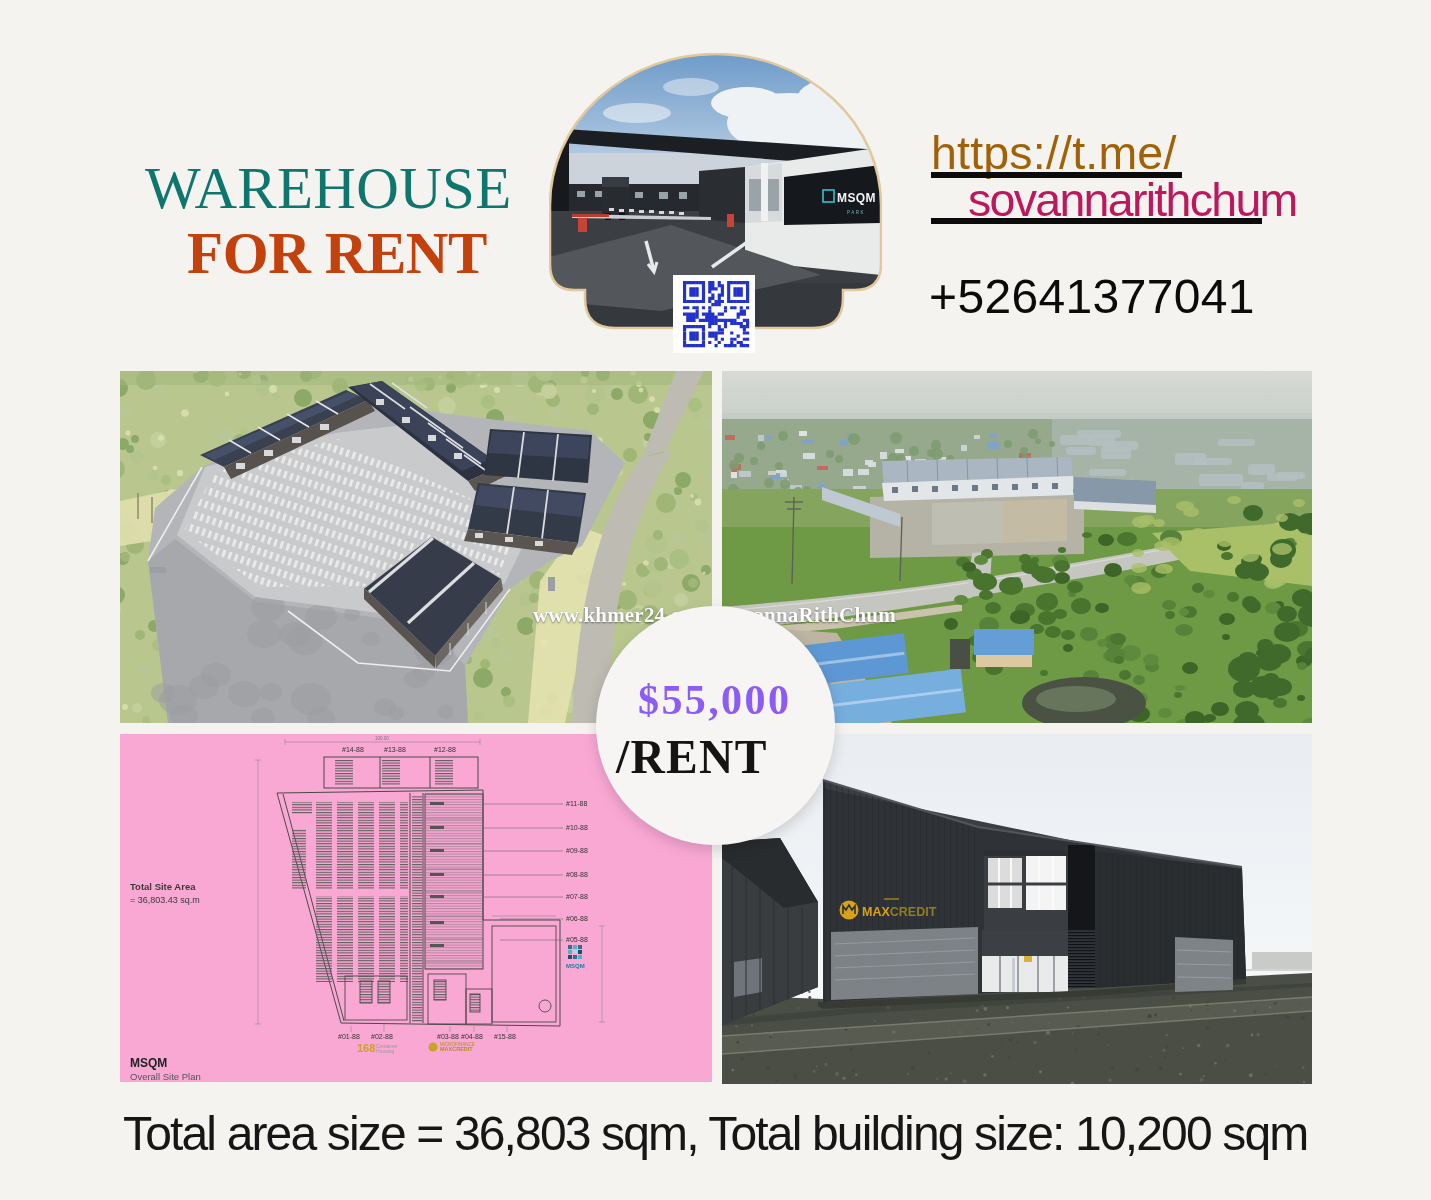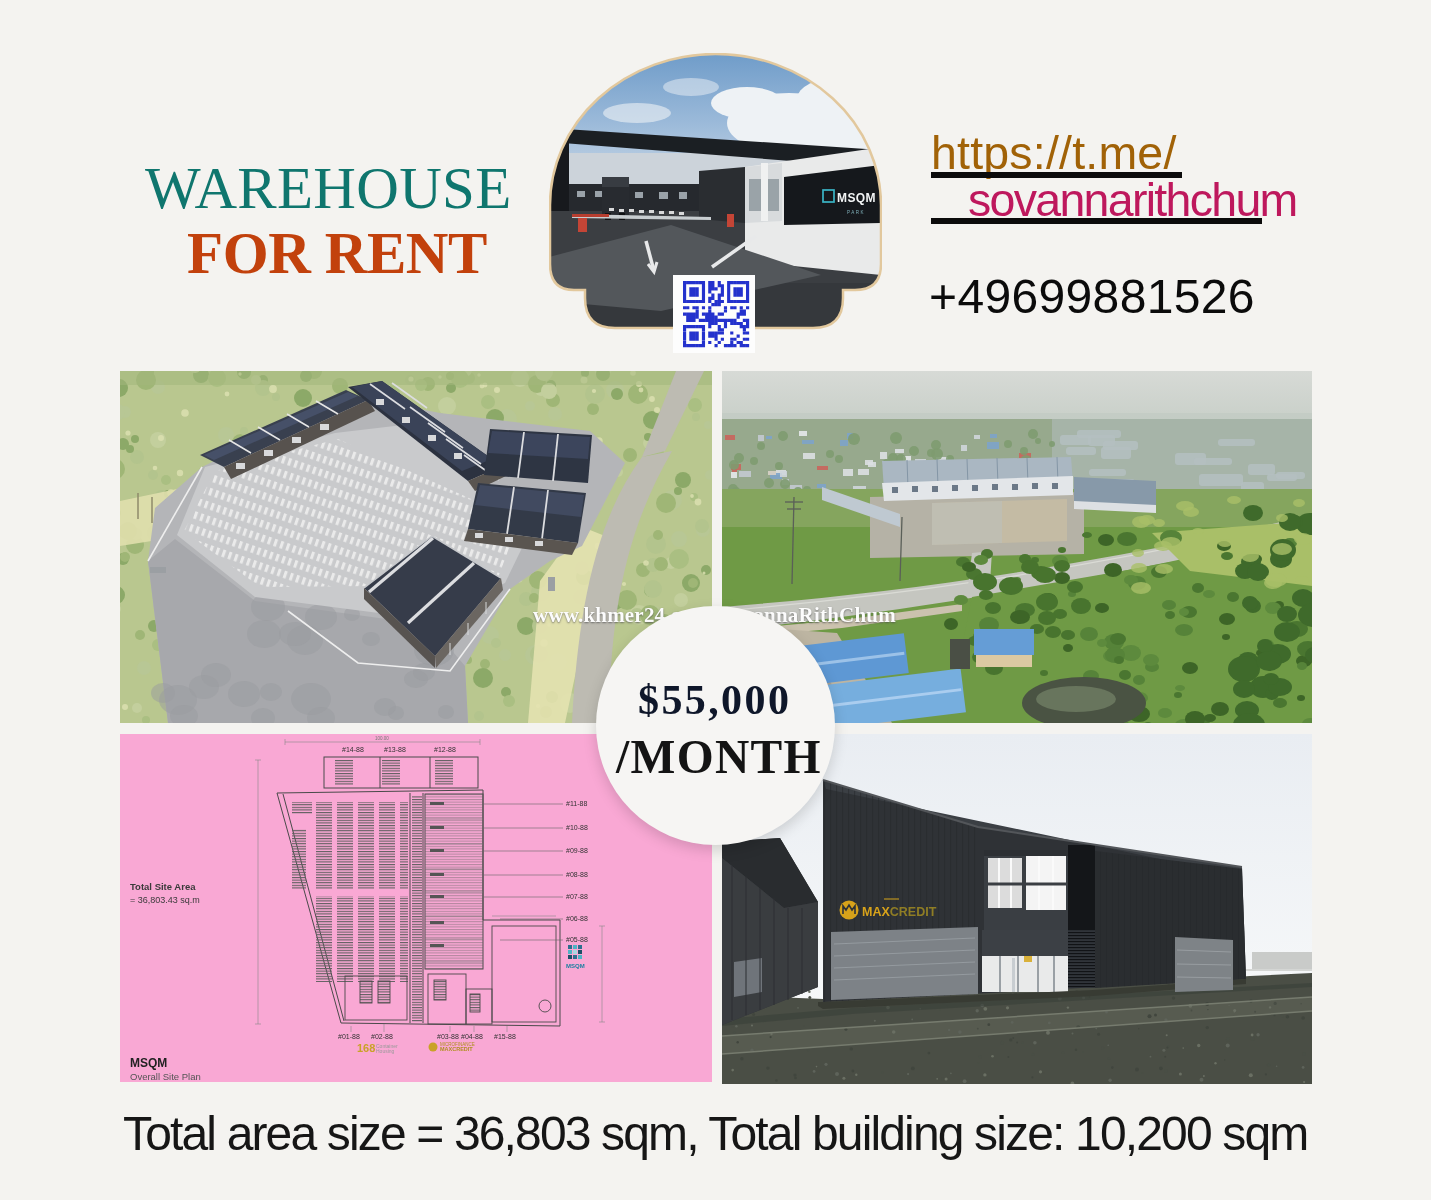--- a/index.html
+++ b/index.html
@@ -9,21 +9,21 @@
   .ser{font-family:"Liberation Serif",serif;}
 </style>
 </head>
 <body>
   <div class="abs ser" id="h1a" style="left:145px;top:159px;font-weight:normal;font-size:59px;line-height:59px;letter-spacing:0.3px;color:#0f766e;">WAREHOUSE</div>
   <div class="abs ser" id="h1b" style="left:187px;top:224px;font-weight:bold;font-size:59px;line-height:59px;letter-spacing:-0.4px;color:#c2410c;">FOR RENT</div>
   <div class="abs" id="tga" style="left:931px;top:130px;font-size:46.5px;line-height:46.5px;letter-spacing:0.2px;color:#a16207;">https://t.me/</div>
   <div class="abs" id="tgb" style="left:931px;top:177px;font-size:46.5px;line-height:46.5px;letter-spacing:-1.7px;color:#be185d;margin-left:37px;">sovannarithchum</div>
   <div class="abs" id="u1" style="left:931px;top:171.5px;width:251px;height:6.3px;background:#0b0b0b;"></div>
   <div class="abs" id="u2" style="left:931px;top:218.1px;width:331px;height:6.3px;background:#0b0b0b;"></div>
-  <div class="abs" id="phone" style="left:929px;top:273.4px;font-size:48px;line-height:48px;letter-spacing:0.35px;color:#0b0b0b;">+49699881526</div>
+  <div class="abs" id="phone" style="left:929px;top:273.4px;font-size:48px;line-height:48px;letter-spacing:0.35px;color:#0b0b0b;">+52641377041</div>
   <div class="abs" id="arch" style="left:549px;top:53px;width:333px;height:303px;">
   <svg width="333" height="303" viewBox="0 0 333 303">
     <defs>
       <clipPath id="archclip">
           <path d="M1 152 A165.5 151 0 0 1 332 152 L332 211 Q332 237 306 237 L294 237 L294 245 Q294 275 264 275 L66 275 Q36 275 36 245 L36 237 L25 237 Q1 237 1 211 Z"></path>
         </clipPath>
       <linearGradient id="skyg" x1="0" y1="0" x2="0" y2="1">
         <stop offset="0" stop-color="#6f9cc9"></stop>
           <stop offset="0.55" stop-color="#9dbbda"></stop>
           <stop offset="1" stop-color="#c8d6e5"></stop>
@@ -1355,15 +1355,15 @@
       </g>
     <path d="M101 46 L256 93 L520 133" stroke="#53565a" stroke-width="2" fill="none"></path>
     <circle cx="127" cy="176" r="9.5" fill="#d7a21a"></circle>
     <path d="M121 180 L121 172 L124 176 L127 171 L130 176 L133 172 L133 180" stroke="#2f3236" stroke-width="1.6" fill="none"></path>
     <text x="140" y="182" font-family="Liberation Sans" font-weight="bold" font-size="12.5" fill="#d7a21a">MAX<tspan fill="#8f7d25">CREDIT</tspan></text>
     <rect x="162" y="164" width="15" height="2" fill="#c79a1d" opacity="0.55"></rect>
   </svg>
   </div>
   <div class="abs ser" id="wm" style="left:533px;top:605.4px;font-weight:bold;font-size:21px;line-height:21px;letter-spacing:0.2px;color:#fcfcfc;text-shadow:0 1px 2px rgba(80,80,80,0.75);z-index:4;">www.khmer24.com/ SovannaRithChum</div>
   <div class="abs" id="circle" style="left:596px;top:606px;width:239px;height:239px;border-radius:50%;background:#f6f5f3;box-shadow:0 5px 14px rgba(0,0,0,0.15);z-index:5;"></div>
-  <div class="abs ser" id="c1" style="left:638px;top:678.6px;font-weight:bold;font-size:42px;line-height:42px;letter-spacing:2.4px;z-index:6;color:#0f172a;">$55,000</div>
-  <div class="abs ser" id="c2" style="left:616px;top:734px;font-weight:bold;font-size:47.5px;line-height:47.5px;letter-spacing:1.3px;z-index:6;color:#141414;">/MONTH</div>
+  <div class="abs ser" id="c1" style="left:638px;top:678.6px;font-weight:bold;font-size:42px;line-height:42px;letter-spacing:2.4px;z-index:6;color:#8b5cf6;">$55,000</div>
+  <div class="abs ser" id="c2" style="left:616px;top:734px;font-weight:bold;font-size:47.5px;line-height:47.5px;letter-spacing:1.3px;z-index:6;color:#141414;">/RENT</div>
   <div class="abs" id="caption" style="left:123px;top:1109.7px;font-size:48px;line-height:48px;letter-spacing:-1.85px;color:#161616;">Total area size = 36,803 sqm, Total building size: 10,200 sqm</div>
 
 </body></html>

